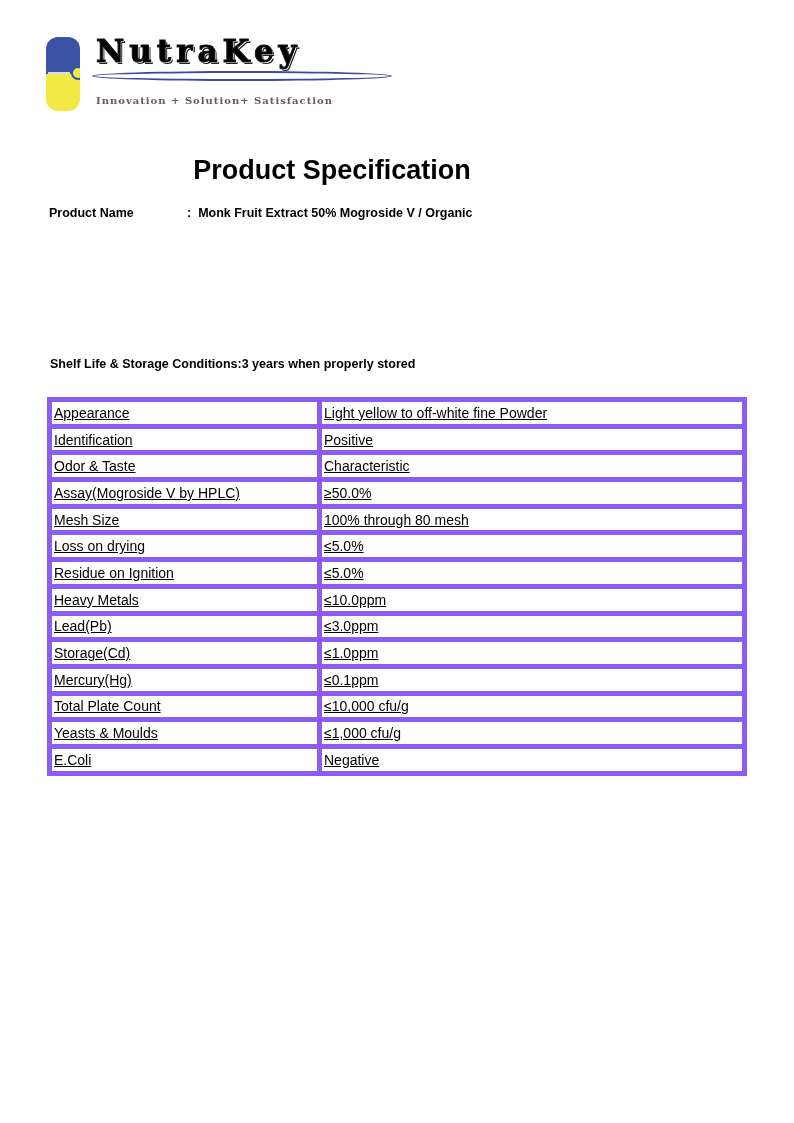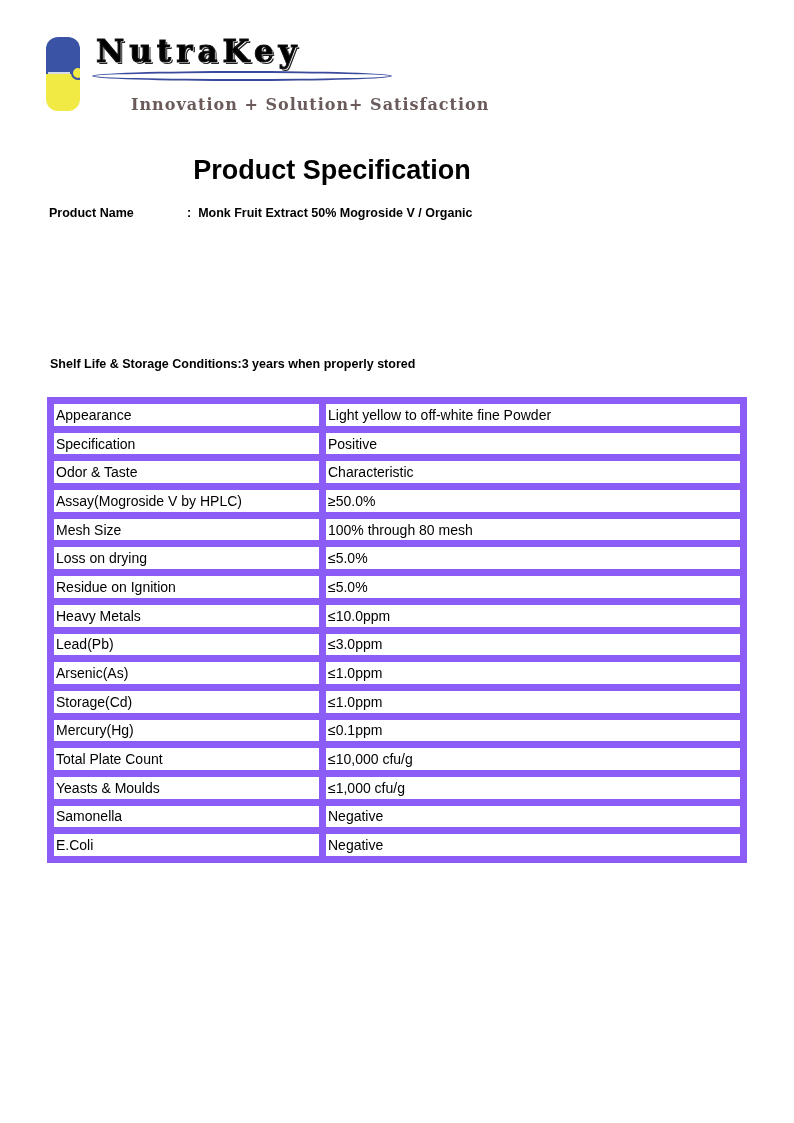--- a/index.html
+++ b/index.html
@@ -12,27 +12,27 @@
   .logo-mark .bot { position: absolute; left: 0; top: 50%; width: 100%; height: 50%; background: #f1ea45; }
   .logo-mark .dot { position: absolute; right: -5px; top: 29px; width: 14px; height: 14px; border-radius: 50%;
                     background: #f1ea45; border: 2px solid #3a53a4; box-sizing: border-box; }
   .logo-mark .line { position: absolute; left: 2px; top: 35px; width: 22px; height: 2px; background: #ffffff; opacity: 0.8; }
   .brand { position: absolute; left: 50px; top: -4px; font-family: "DejaVu Serif", serif; font-weight: bold;
            font-size: 31px; letter-spacing: 5px; color: #000000;
            text-shadow: 1px 1px 0 #fff, 2px 2px 0 #222; -webkit-text-stroke: 1px #111; }
   .swoosh { position: absolute; left: 46px; top: 34px; width: 300px; height: 10px;
             border: 2px solid #3a4a9c; border-radius: 50%; box-sizing: border-box; }
   .tagline { position: absolute; left: 50px; top: 58px; font-family: "DejaVu Serif", serif; font-weight: bold;
-             font-size: 16px; color: #6b5a5a; letter-spacing: 1px; white-space: nowrap; margin-left: 35px; }
+             font-size: 10px; color: #6b5a5a; letter-spacing: 1px; white-space: nowrap; }
   .title { position: absolute; left: 0; width: 664px; top: 155px; text-align: center; font-weight: bold; font-size: 27px; }
   .product { position: absolute; left: 49px; top: 206px; font-weight: bold; font-size: 12.5px; white-space: nowrap; }
   .product .lbl { display: inline-block; width: 138px; }
   .shelf { position: absolute; left: 50px; top: 357px; font-weight: bold; font-size: 12.5px; white-space: nowrap; }
   table.spec { position: absolute; left: 47px; top: 397px; width: 700px; border-collapse: collapse; font-size: 14px; }
-  table.spec td { border: 7px solid #8b5cf6; height: 21.7px; padding: 0 2px; line-height: 20px; vertical-align: middle; }
+  table.spec td { border: 5px solid #8b5cf6; height: 21.7px; padding: 0 2px; line-height: 20px; vertical-align: middle; text-decoration: underline; }
   table.spec td.k { width: 261px; }
 </style>
 </head>
 <body>
 
 <div class="logo">
   <div class="logo-mark">
     <div class="top"></div>
       <div class="bot"></div>
       <div class="line"></div>
@@ -51,21 +51,21 @@
 
 <div class="shelf">Shelf Life &amp; Storage Conditions:3 years when properly stored</div>
 
 <table class="spec">
   <tbody id="spec-body">
       <tr>
         <td class="k">Appearance</td>
         <td>Light yellow to off-white fine Powder</td>
       </tr>
       <tr>
-        <td class="k">Specification</td>
+        <td class="k">Identification</td>
         <td>Positive</td>
       </tr>
       <tr>
         <td class="k">Odor &amp; Taste</td>
         <td>Characteristic</td>
       </tr>
       <tr>
         <td class="k">Assay(Mogroside V by HPLC)</td>
         <td>≥50.0%</td>
       </tr>
@@ -83,41 +83,33 @@
       </tr>
       <tr>
         <td class="k">Heavy Metals</td>
         <td>≤10.0ppm</td>
       </tr>
       <tr>
         <td class="k">Lead(Pb)</td>
         <td>≤3.0ppm</td>
       </tr>
       <tr>
-        <td class="k">Arsenic(As)</td>
-        <td>≤1.0ppm</td>
-      </tr>
-      <tr>
         <td class="k">Storage(Cd)</td>
         <td>≤1.0ppm</td>
       </tr>
       <tr>
         <td class="k">Mercury(Hg)</td>
         <td>≤0.1ppm</td>
       </tr>
       <tr>
         <td class="k">Total Plate Count</td>
         <td>≤10,000 cfu/g</td>
       </tr>
       <tr>
         <td class="k">Yeasts &amp; Moulds</td>
         <td>≤1,000 cfu/g</td>
       </tr>
       <tr>
-        <td class="k">Samonella</td>
-        <td>Negative</td>
-      </tr>
-      <tr>
         <td class="k">E.Coli</td>
         <td>Negative</td>
       </tr>
     </tbody>
 </table>
 
 </body></html>

